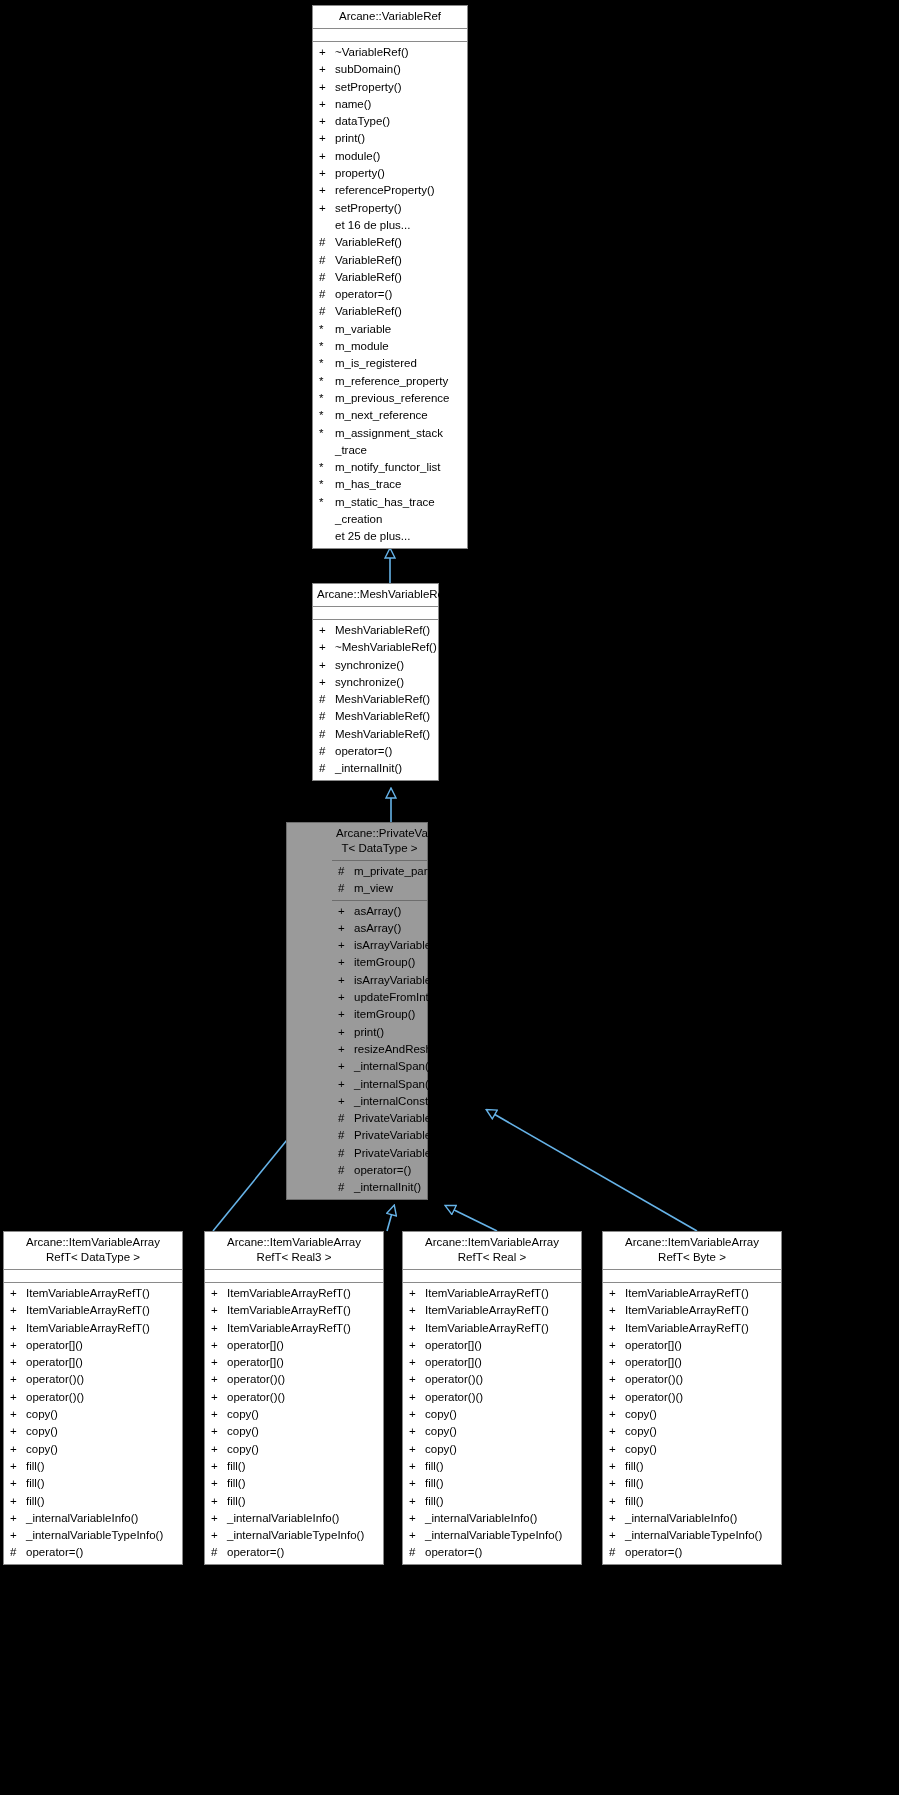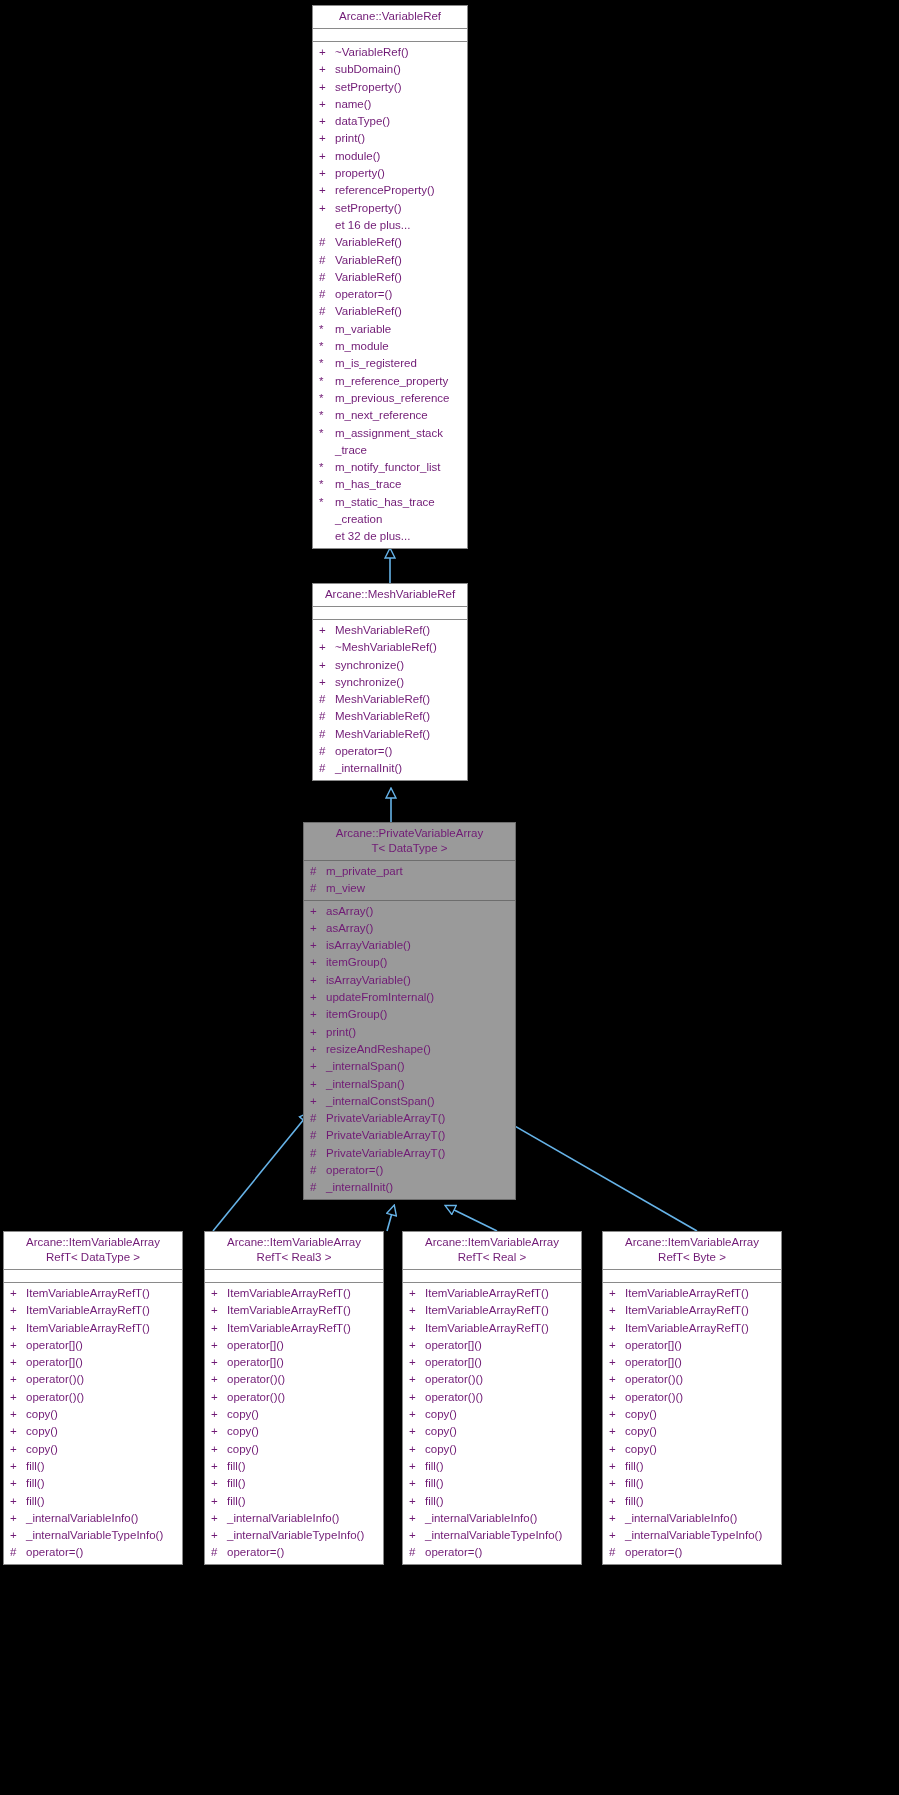--- a/index.html
+++ b/index.html
@@ -2,42 +2,42 @@
 <html><head>
 <meta charset="utf-8">
 <style>
   html,body{margin:0;padding:0;background:#000;}
   body{width:899px;height:1795px;position:relative;overflow:hidden;
        font-family:"Liberation Sans","DejaVu Sans",sans-serif;}
   .canvas{position:absolute;left:0;top:0;width:899px;height:1795px;background:#000;}
   svg.links{position:absolute;left:0;top:0;width:899px;height:1795px;pointer-events:none;}
 
   .uml{position:absolute;box-sizing:border-box;border:1px solid #8a8a8a;
-       background:#ffffff;color:#701a75;z-index:5;}
+       background:#ffffff;color:#000000;z-index:5;}
   .uml.current{background:#9a9a9a;border:1px solid #6d6d6d;}
 
   .uml .title{text-align:center;font-size:11.5px;line-height:15px;
        padding:3px 4px 4px 4px;border-bottom:1px solid #8a8a8a;white-space:pre-line;}
   .uml.current .title{border-bottom:1px solid #6d6d6d;}
 
   .uml .section{border-bottom:1px solid #8a8a8a;padding:2px 0;}
   .uml.current .section{border-bottom:1px solid #6d6d6d;}
   .uml .section.last{border-bottom:none;}
   .uml .section.empty{height:12px;padding:0;}
 
   .row{display:flex;align-items:flex-start;font-size:11.5px;line-height:17.3px;
        padding:0 4px 0 6px;white-space:pre-line;}
   .vis{width:16px;flex:0 0 16px;text-align:left;}
   .mname{flex:1 1 auto;}
   .row.note .vis{visibility:hidden;}
 
   
   #box-variableref      {left:312px; top:5px;   width:156px;}
-  #box-meshvariableref  {left:312px; top:583px; width:156px;}
-  #box-privatearray     {left:303px; top:822px; width:213px;}
+  #box-meshvariableref  {left:312px; top:583px; width:127px;}
+  #box-privatearray     {left:286px; top:822px; width:142px;padding-left:45px;}
   #box-leaf-datatype    {left:3px;   top:1231px;width:180px;}
   #box-leaf-real3       {left:204px; top:1231px;width:180px;}
   #box-leaf-real        {left:402px; top:1231px;width:180px;}
   #box-leaf-byte        {left:602px; top:1231px;width:180px;}
 </style>
 </head>
 <body>
 
 <div class="canvas">
 
@@ -82,21 +82,21 @@
         <div class="row"><span class="vis">*</span><span class="mname">m_is_registered</span></div>
         <div class="row"><span class="vis">*</span><span class="mname">m_reference_property</span></div>
         <div class="row"><span class="vis">*</span><span class="mname">m_previous_reference</span></div>
         <div class="row"><span class="vis">*</span><span class="mname">m_next_reference</span></div>
         <div class="row"><span class="vis">*</span><span class="mname">m_assignment_stack
 _trace</span></div>
         <div class="row"><span class="vis">*</span><span class="mname">m_notify_functor_list</span></div>
         <div class="row"><span class="vis">*</span><span class="mname">m_has_trace</span></div>
         <div class="row"><span class="vis">*</span><span class="mname">m_static_has_trace
 _creation</span></div>
-        <div class="row note"><span class="vis"></span><span class="mname">et 32 de plus...</span></div>
+        <div class="row note"><span class="vis"></span><span class="mname">et 25 de plus...</span></div>
       </div>
   </div>
 
   <div class="uml" id="box-meshvariableref">
     <div class="title">Arcane::MeshVariableRef</div>
     <div class="section empty"></div>
     <div class="section last">
         <div class="row"><span class="vis">+</span><span class="mname">MeshVariableRef()</span></div>
         <div class="row"><span class="vis">+</span><span class="mname">~MeshVariableRef()</span></div>
         <div class="row"><span class="vis">+</span><span class="mname">synchronize()</span></div>

